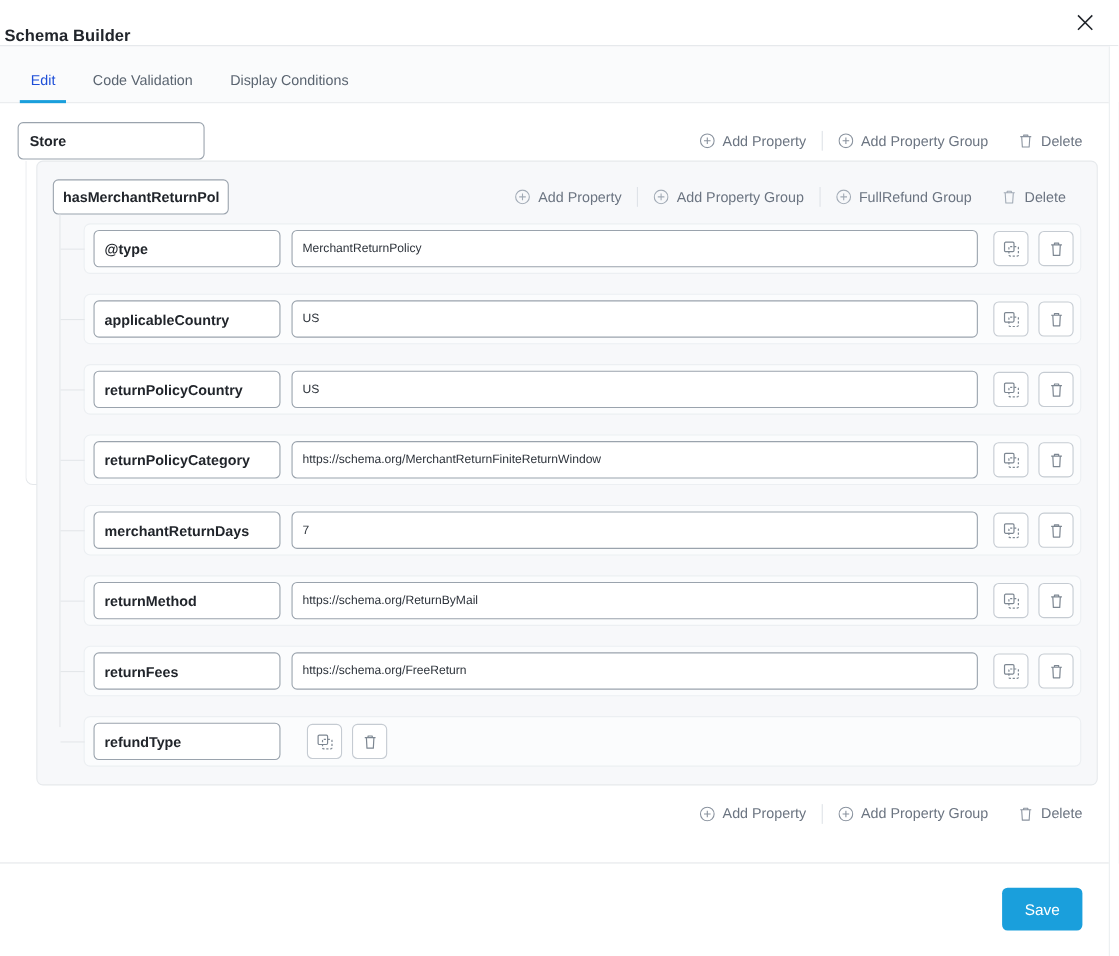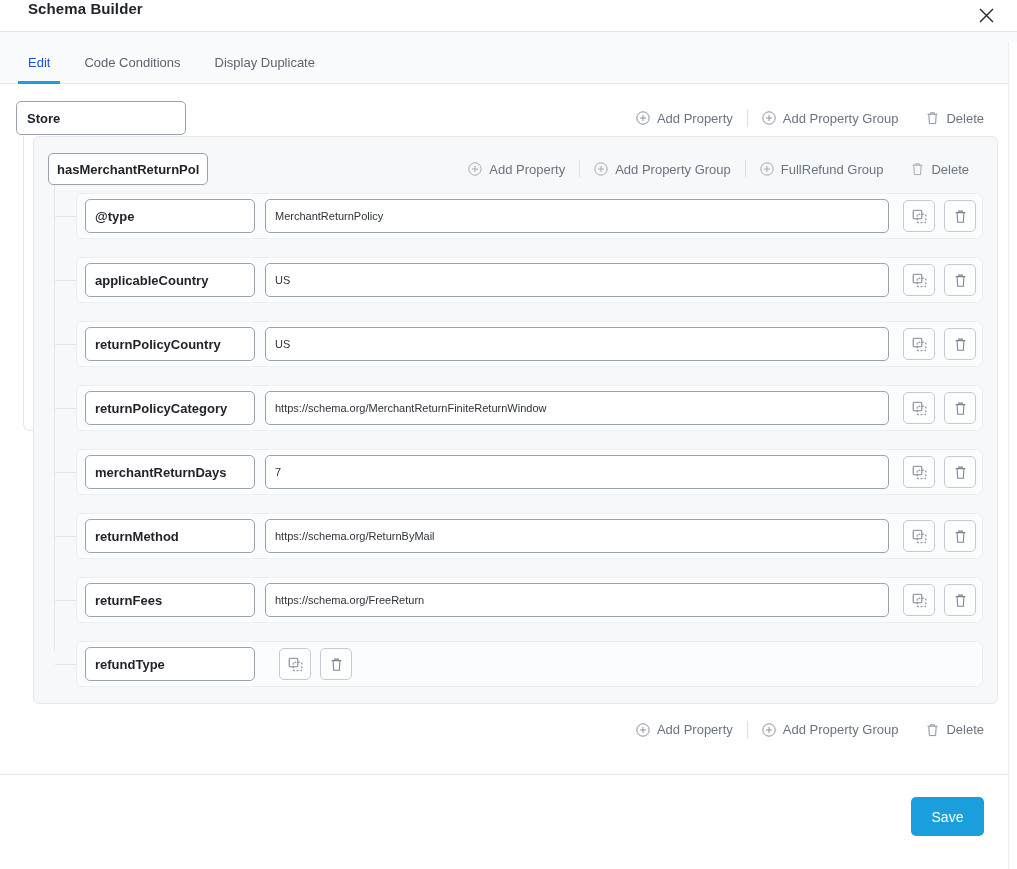--- a/index.html
+++ b/index.html
@@ -14,26 +14,26 @@
     position: relative;
     width: 1017px;
     height: 869px;
     background: #ffffff;
     overflow: hidden;
   }
 
   
   .titlebar {
     position: relative;
-    height: 32px;
+    height: 42px;
     background: #ffffff;
     border-bottom: 1px solid #e4e7ea;
     display: flex;
-    align-items: flex-start;
-    padding: 0 28px;
+    align-items: flex-end;
+    padding: 0 4px;
   }
   .titlebar-title {
     font-size: 15px;
     font-weight: bold;
     color: #21252b;
     letter-spacing: .1px;
   }
   .close-btn {
     position: absolute;
     right: 18px; top: 50%;
@@ -299,22 +299,22 @@
     <div class="titlebar-title">Schema Builder</div>
     <div class="close-btn">
       <svg width="17" height="17" viewBox="0 0 17 17" aria-hidden="true">
         <path d="M2 2 L15 15 M15 2 L2 15" stroke="#21252b" stroke-width="1.4" fill="none"></path>
       </svg>
     </div>
   </div>
 
   <div class="tabbar">
     <div class="tab active">Edit</div>
-    <div class="tab">Code Conditions</div>
-    <div class="tab">Display Duplicate</div>
+    <div class="tab">Code Validation</div>
+    <div class="tab">Display Conditions</div>
   </div>
 
   <div class="body-area">
 
     <div class="root-row">
       <input class="name-field" type="text" value="Store" style="">
 
       <div class="toolbar">
         <div class="tb-btn">
           <span>

